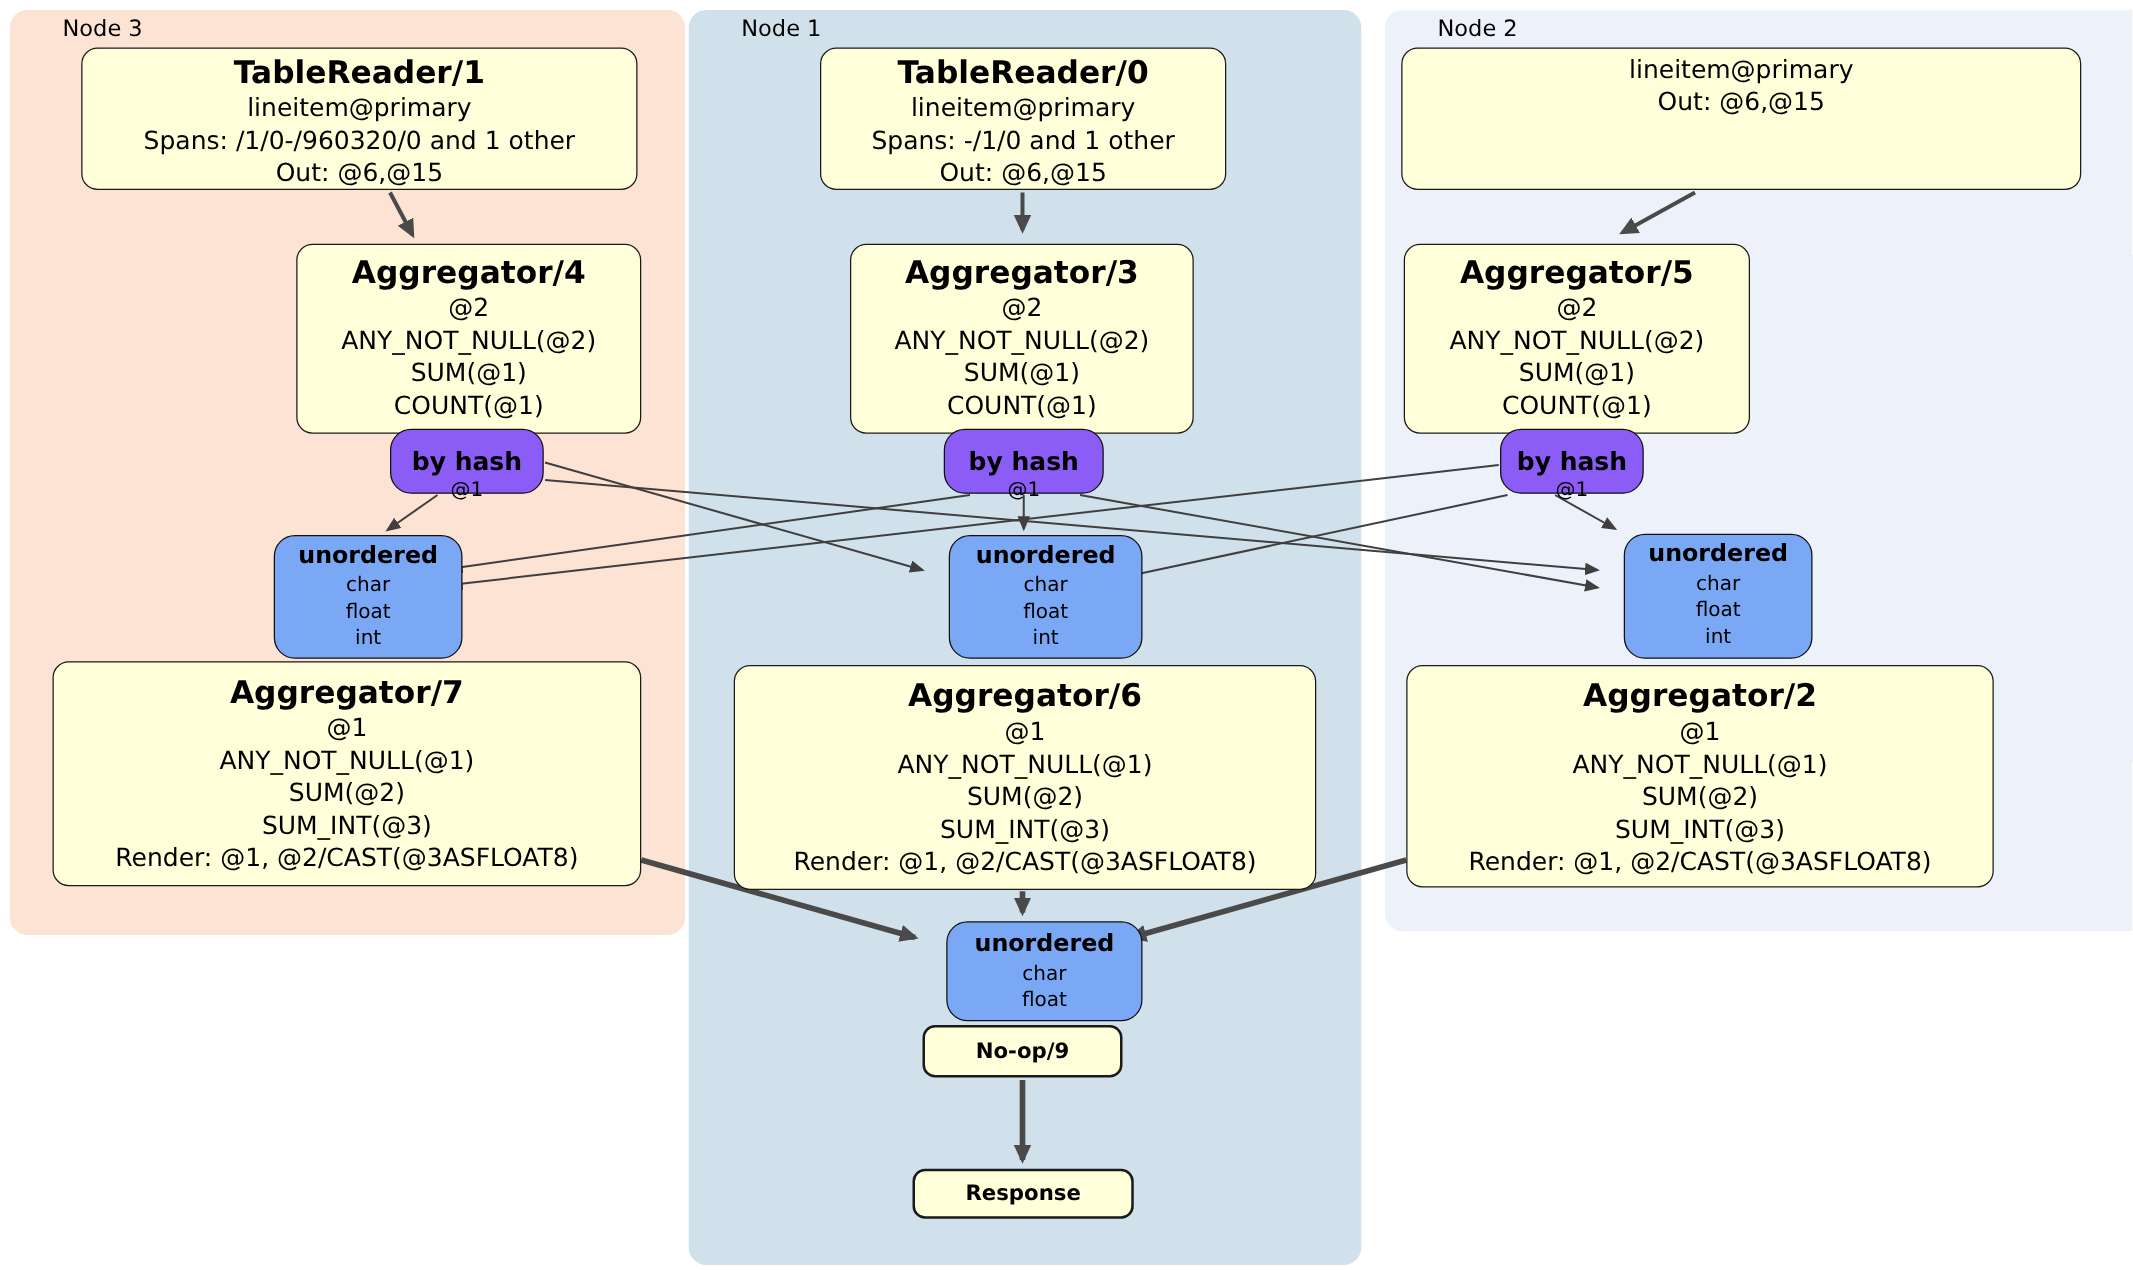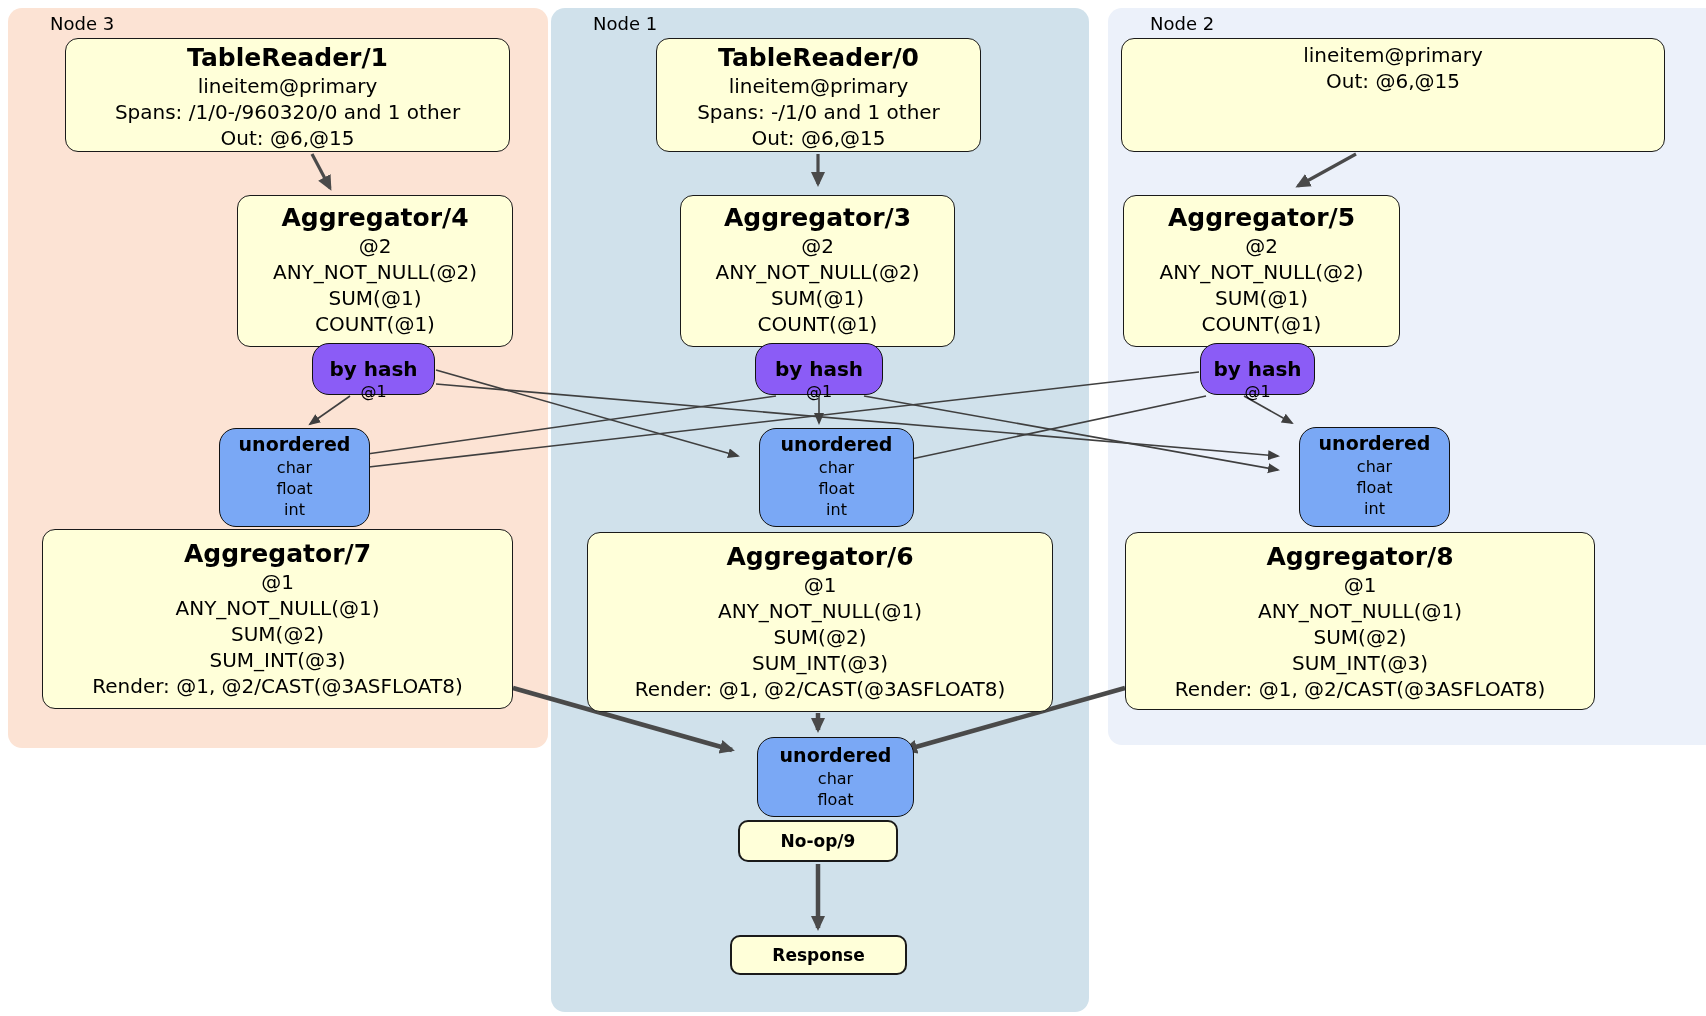--- a/index.html
+++ b/index.html
@@ -134,21 +134,21 @@
   </div>
   <div class="box pad8" style="left:587px;top:532px;width:466px;height:180px;">
     <div class="title">Aggregator/6</div>
     <div class="line">@1</div>
     <div class="line">ANY_NOT_NULL(@1)</div>
     <div class="line">SUM(@2)</div>
     <div class="line">SUM_INT(@3)</div>
     <div class="line">Render: @1, @2/CAST(@3ASFLOAT8)</div>
   </div>
   <div class="box pad8" style="left:1125px;top:532px;width:470px;height:178px;">
-    <div class="title">Aggregator/8</div>
+    <div class="title">Aggregator/2</div>
     <div class="line">@1</div>
     <div class="line">ANY_NOT_NULL(@1)</div>
     <div class="line">SUM(@2)</div>
     <div class="line">SUM_INT(@3)</div>
     <div class="line">Render: @1, @2/CAST(@3ASFLOAT8)</div>
   </div>
 
   <div class="router" style="left:312px;top:343px;width:123px;height:52px;">
     <div class="rl">by hash</div>
     <div class="rt">@1</div>

